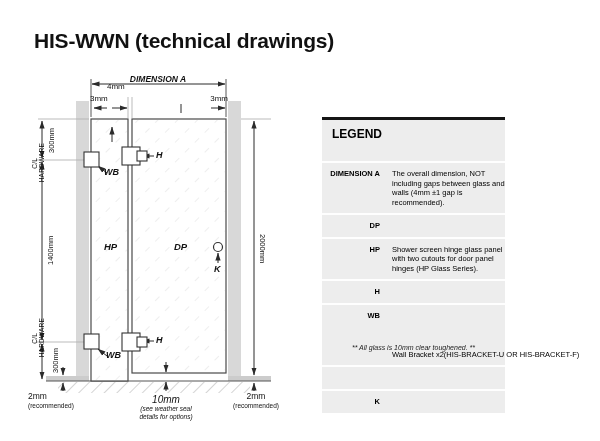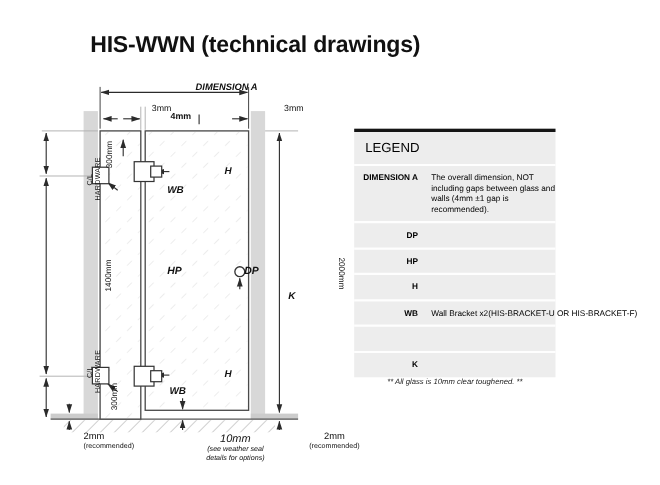--- a/index.html
+++ b/index.html
@@ -1,43 +1,43 @@
 <!DOCTYPE html>
 <html><head>
 <meta charset="utf-8">
 <style>
   html,body{margin:0;padding:0;background:#fff;}
   #page{position:relative;width:600px;height:441px;background:#fff;outline:1px solid #e2e2e2;
         font-family:"Liberation Sans",sans-serif;overflow:hidden;}
-  .lbl{position:absolute;color:#111;white-space:nowrap;margin-left:48px;}
+  .lbl{position:absolute;color:#111;white-space:nowrap;}
   .title{font-size:21px;font-weight:bold;letter-spacing:-0.2px;}
   .dim{font-size:8px;}
   .dimA{font-size:8.5px;font-weight:bold;font-style:italic;text-align:center;}
   .part{font-size:9px;font-weight:bold;font-style:italic;}
   .panel{font-size:9.5px;font-weight:bold;font-style:italic;}
   .small{font-size:6.5px;}
   .ital{font-style:italic;}
   .vup{writing-mode:vertical-rl;transform:rotate(180deg);text-align:center;}
   .vdown{writing-mode:vertical-rl;text-align:center;}
   .vdim{font-size:7.5px;width:11px;line-height:11px;}
   .clwrap{display:flex;flex-direction:row;align-items:center;}
   .clwrap span{writing-mode:vertical-rl;transform:rotate(180deg);font-size:6.5px;line-height:7px;
                letter-spacing:0.2px;text-align:center;}
   .ctr{text-align:center;}
   .rgt{text-align:right;}
   
   .legend{position:absolute;left:322px;top:117px;width:183px;background:#ededed;
           border-top:3px solid #151515;}
-  .legend-title{font-size:12px;font-weight:normal;padding:7px 0 8px 10px;
+  .legend-title{font-size:12px;font-weight:bold;padding:7px 0 20px 10px;
                 border-bottom:2px solid rgba(255,255,255,0.95);}
   .lrow{display:flex;padding:6px 0;border-bottom:2px solid rgba(255,255,255,0.95);}
   .lrow:last-child{border-bottom:none;}
   .lterm{width:58px;flex:none;text-align:right;font-weight:bold;font-size:7.5px;line-height:9.5px;}
   .ldesc{margin-left:12px;width:122px;font-size:7.5px;line-height:9.5px;}
-  .nowrap{white-space:nowrap;width:auto;}
+  .nowrap{white-space:nowrap;width:auto;margin-top:39px;}
   .lrow-empty{height:10px;}
   .legend-foot{position:absolute;left:322px;top:344px;width:183px;text-align:center;
                font-size:7px;font-style:italic;color:#222;}
   svg{position:absolute;left:0;top:0;}
 </style>
 </head>
 <body>
 
 <div id="page">
 
@@ -147,21 +147,21 @@
 
     <g>
       <circle cx="218" cy="247" r="4.5" fill="#fff" stroke="#333" stroke-width="1.2"></circle>
     </g>
   </svg>
 
   <div class="lbl title" style="left:34px;top:29px;">HIS-WWN (technical drawings)</div>
 
   <div class="lbl dimA" style="left:108px;top:74px;width:100px;">DIMENSION A</div>
   <div class="lbl dim" style="left:90px;top:94px;">3mm</div>
-  <div class="lbl dim" style="left:107px;top:101px;font-weight:bold;">4mm</div>
+  <div class="lbl dim" style="left:107px;top:82px;">4mm</div>
   <div class="lbl dim rgt" style="left:204px;top:94px;width:24px;">3mm</div>
 
   <div class="lbl vdim vup" style="left:46px;top:121px;height:38px;">300mm</div>
   <div class="lbl clwrap" style="left:31px;top:142px;height:42px;">
     <span>C/L</span>
     <span>HARDWARE</span>
   </div>
   <div class="lbl vdim vup" style="left:45px;top:227px;height:46px;">1400mm</div>
   <div class="lbl clwrap" style="left:31px;top:317px;height:42px;">
     <span>C/L</span>
@@ -192,20 +192,21 @@
     <div class="legend-title">LEGEND</div>
     <div class="lrow">
       <div class="lterm">DIMENSION A</div>
       <div class="ldesc">The overall dimension, NOT including gaps between glass and walls (4mm ±1 gap is recommended).</div>
     </div>
     <div class="lrow">
       <div class="lterm">DP</div>
     </div>
     <div class="lrow">
       <div class="lterm">HP</div>
+      <div class="ldesc">Shower screen hinge glass panel with two cutouts for door panel hinges (HP Glass Series).</div>
     </div>
     <div class="lrow">
       <div class="lterm">H</div>
     </div>
     <div class="lrow">
       <div class="lterm">WB</div>
       <div class="ldesc nowrap">Wall Bracket x2(HIS-BRACKET-U OR HIS-BRACKET-F)</div>
     </div>
     <div class="lrow lrow-empty"></div>
     <div class="lrow">

